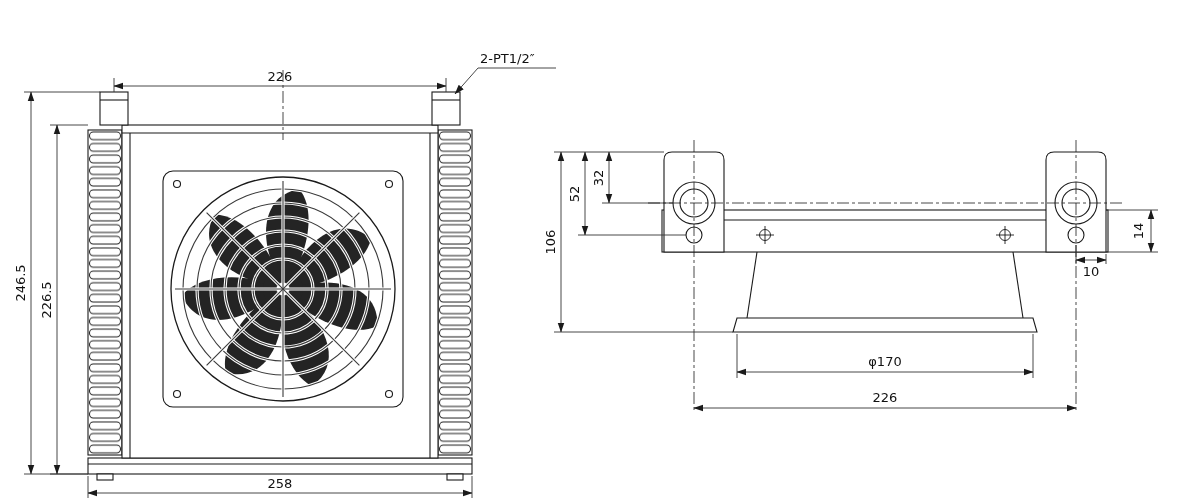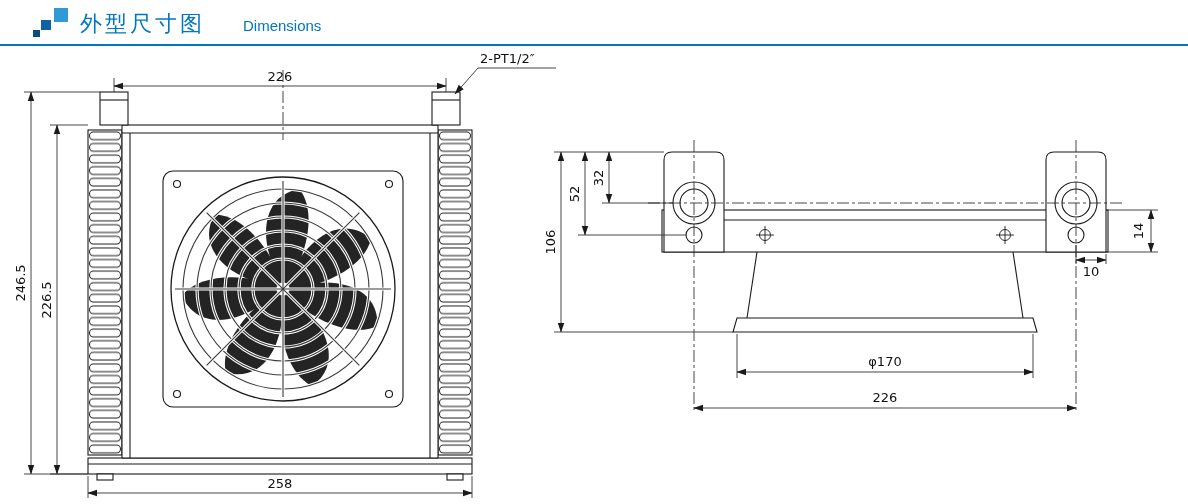--- a/index.html
+++ b/index.html
@@ -17,30 +17,20 @@
   .title-en{position:absolute;left:243px;top:17px;font-size:15px;color:#0077c0;}
   
   #drawing{position:absolute;left:0;top:0;}
   .dim-text{font:13px "DejaVu Sans",sans-serif;fill:#111;stroke:none;}
 </style>
 </head>
 <body>
 
 <div id="page">
 
-  <div id="hdr">
-    <div class="logo">
-      <div class="sq sq1"></div>
-      <div class="sq sq2"></div>
-      <div class="sq sq3"></div>
-    </div>
-    <div class="title-zh">外型尺寸图</div>
-    <div class="title-en">Dimensions</div>
-    <div class="rule"></div>
-  </div>
 
   <svg id="drawing" width="1188" height="504" viewBox="0 0 1188 504">
     <defs>
       <marker id="arr" viewBox="0 0 10 10" refX="9.5" refY="5" markerWidth="11" markerHeight="11" orient="auto-start-reverse">
         <path d="M0,1.6 L10,5 L0,8.4 Z" fill="#1a1a1a"></path>
       </marker>
       <pattern id="finsL" x="88" y="130" width="34" height="11.6" patternUnits="userSpaceOnUse">
         <rect x="1.5" y="2" width="31" height="7.6" rx="3.8" fill="#fff" stroke="#1a1a1a" stroke-width="1"></rect>
       </pattern>
       <pattern id="finsR" x="438" y="130" width="34" height="11.6" patternUnits="userSpaceOnUse">

